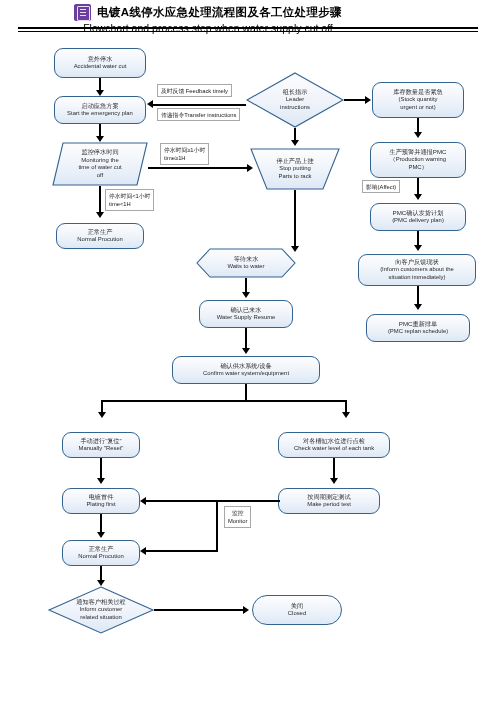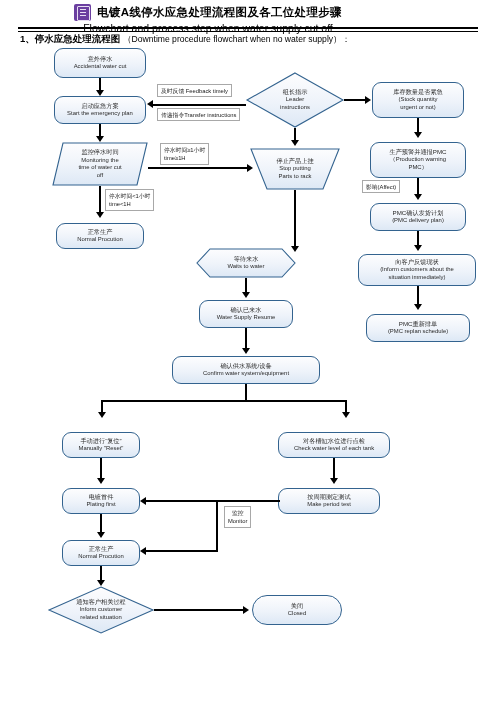--- a/index.html
+++ b/index.html
@@ -70,24 +70,20 @@
 
   <div class="hdr">
     <div class="hdr-row">
       <div class="logo"></div>
       <div class="t-cn">电镀A线停水应急处理流程图及各工位处理步骤</div>
     </div>
     <div class="t-en">Flowchart and process step when water supply cut off</div>
   </div>
   <div class="rule r1"></div>
   <div class="rule r2"></div>
-  <div class="sect">
-    <span>1、停水应急处理流程图</span>
-    <span class="en">（Downtime procedure flowchart when no water supply）：</span>
-  </div>
 
   <div class="node rr" style="left:54px;top:48px;width:92px;height:30px;">
     <div class="cn">意外停水</div>
     <div class="en">Accidental  water cut</div>
   </div>
 
   <div class="ln" style="left:99px;top:78px;width:1.8px;height:14px;"></div>
   <div class="ah down" style="left:95.7px;top:90px;"></div>
 
   <div class="node rr" style="left:54px;top:96px;width:92px;height:28px;">

